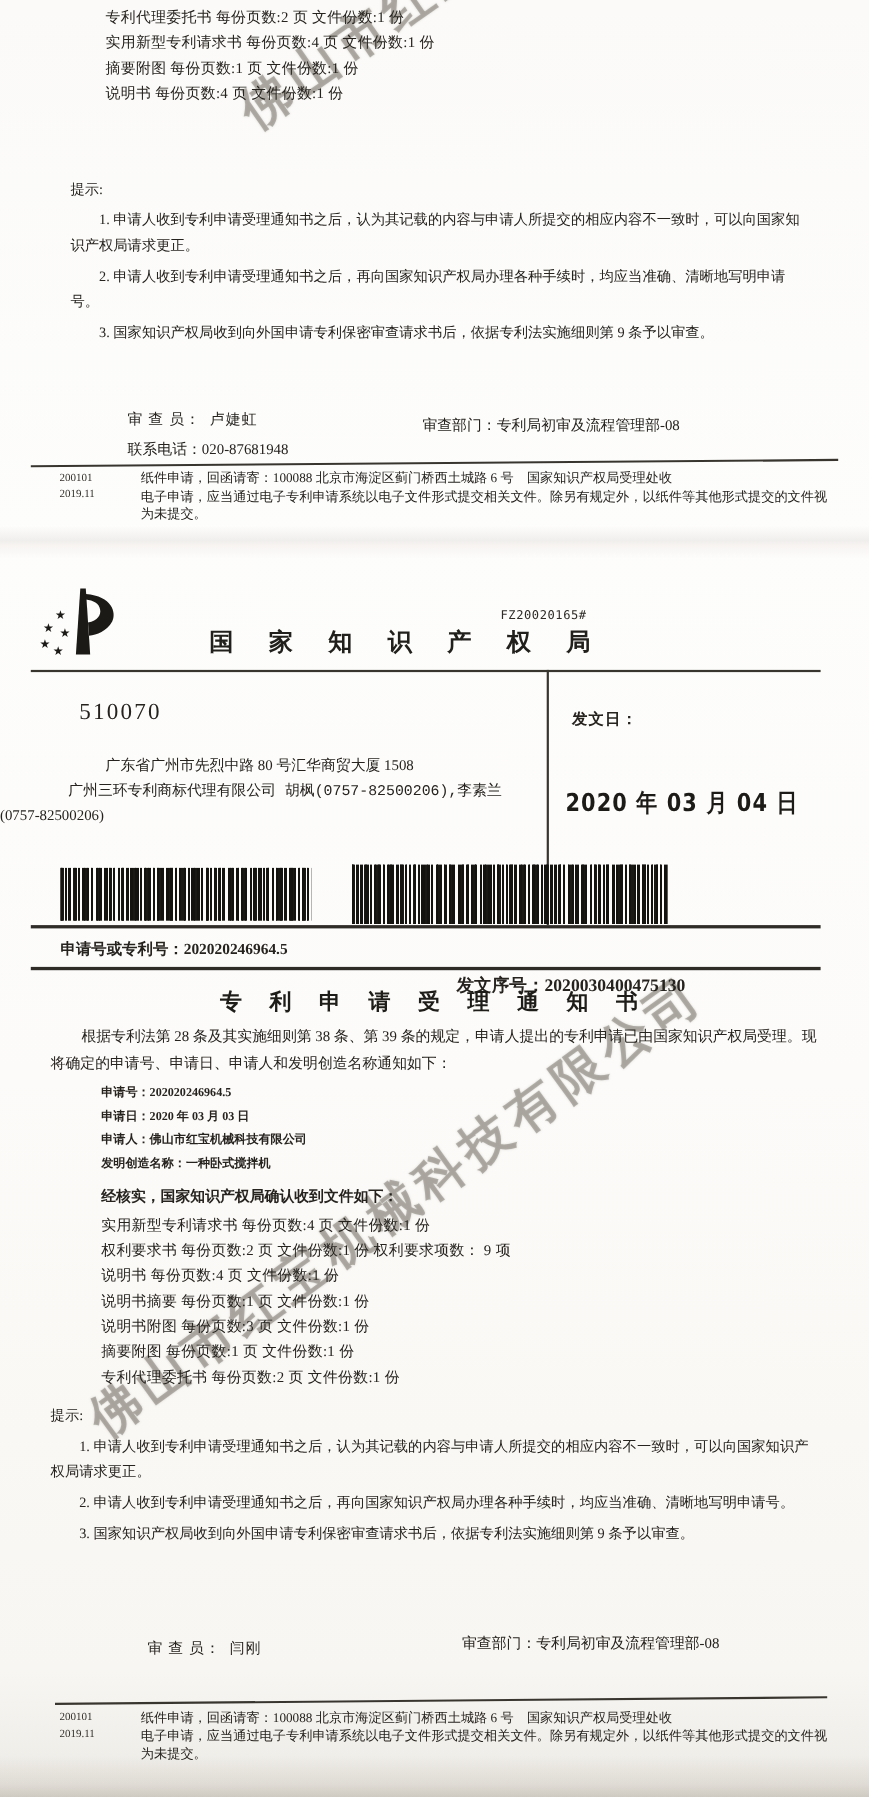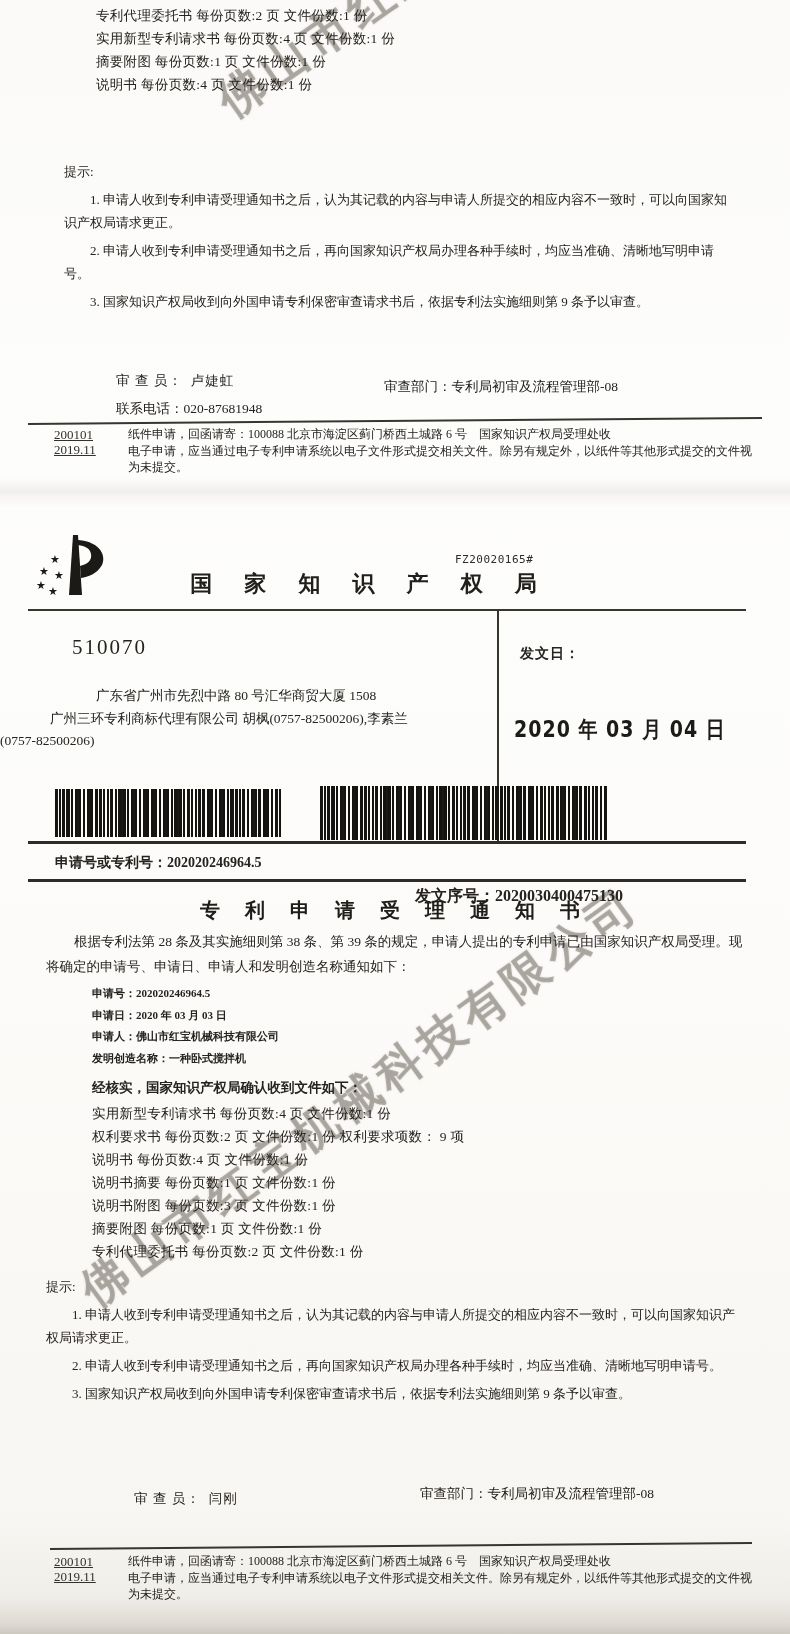--- a/index.html
+++ b/index.html
@@ -31,32 +31,32 @@
   
   .p1-doclist{left:96px;top:4px;font-size:13.5px;line-height:23px;letter-spacing:0.3px;}
   .p1-notes{left:64px;top:160px;width:672px;font-size:13px;line-height:23px;}
   .note-item{text-indent:26px;margin-top:5px;}
   .p1-examiner{left:116px;top:372px;font-size:13.5px;letter-spacing:1px;}
   .p1-dept{left:384px;top:378px;font-size:13.5px;}
   .p1-contact{left:116px;top:400px;font-size:13.5px;}
   .p1-rule{left:28px;top:420px;width:734px;transform:rotate(-0.45deg);}
   .footer{display:grid;grid-template-columns:66px 1fr;column-gap:8px;font-size:12px;line-height:16.5px;}
   .p1-footer{left:54px;top:426px;width:706px;}
-  .footer-codes{font-size:13px;line-height:15px;padding-top:1px;color:#34312c;text-decoration:underline;}
+  .footer-codes{font-size:10px;line-height:15px;padding-top:1px;color:#34312c;}
   .label-gap{display:inline-block;width:8px;}
 
   
   .p2-code{left:455px;top:48px;font-family:"DejaVu Sans Mono","Liberation Mono",monospace;font-size:11px;letter-spacing:0.5px;color:#2e2b27;}
   .p2-logo{left:36px;top:28px;width:74px;height:66px;}
   .p2-agency{left:0;top:64px;width:740px;text-align:center;font-size:22px;font-weight:bold;letter-spacing:13px;
     font-family:"Liberation Sans","DejaVu Sans",sans-serif;color:#22201c;}
   .rule-a{left:28px;top:104px;width:718px;}
   .p2-postal{left:72px;top:130px;font-size:21px;font-weight:normal;letter-spacing:2px;}
   .p2-addr1{left:96px;top:182px;}
-  .p2-addr2{left:50px;top:205px;}
+  .p2-addr2{left:62px;top:205px;font-family:Liberation Mono, monospace;}
   .p2-addr3{left:0;top:228px;width:500px;text-align:left;}
   .vdiv{left:497px;top:104px;width:2px;height:232px;background:#38352f;}
   .p2-issue-label{left:520px;top:140px;font-size:14px;font-weight:bold;letter-spacing:1px;}
   .p2-issue-date{left:514px;top:210px;font-size:19px;font-weight:bold;letter-spacing:1px;
     font-family:"DejaVu Sans","Liberation Sans",sans-serif;transform:scaleY(1.18);transform-origin:left top;color:#1d1b18;}
   .barcode{background-color:transparent;background:
     repeating-linear-gradient(90deg,#15130f 0 2px,rgba(0,0,0,0) 2px 4px),
     repeating-linear-gradient(90deg,#15130f 0 1px,rgba(0,0,0,0) 1px 7px),
     repeating-linear-gradient(90deg,#1b1914 0 3px,rgba(0,0,0,0) 3px 11px);}
   .bc1{left:55px;top:284px;width:228px;height:48px;}

